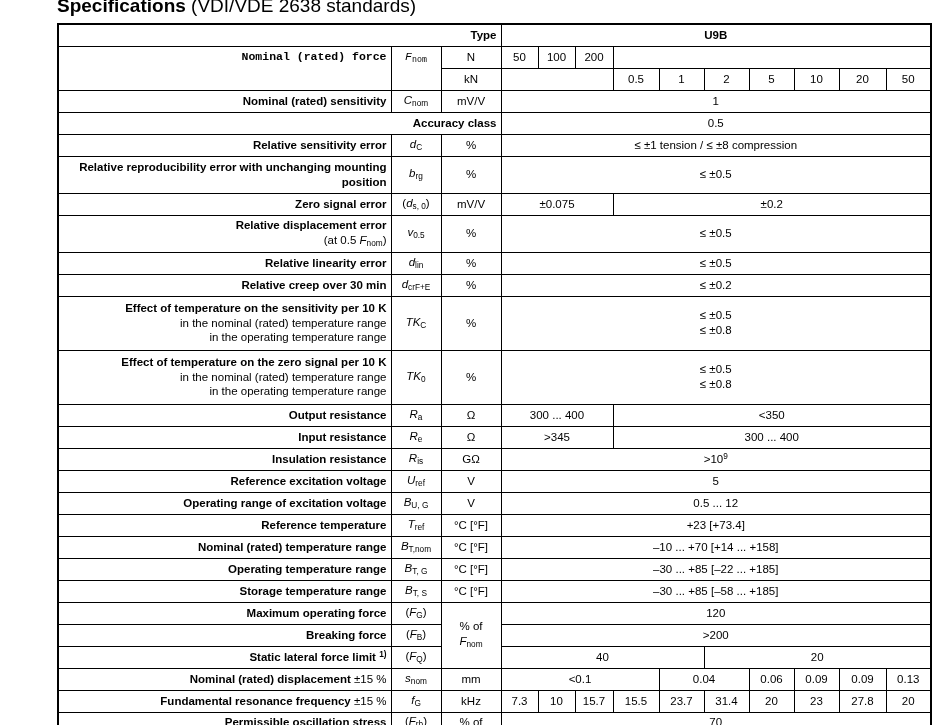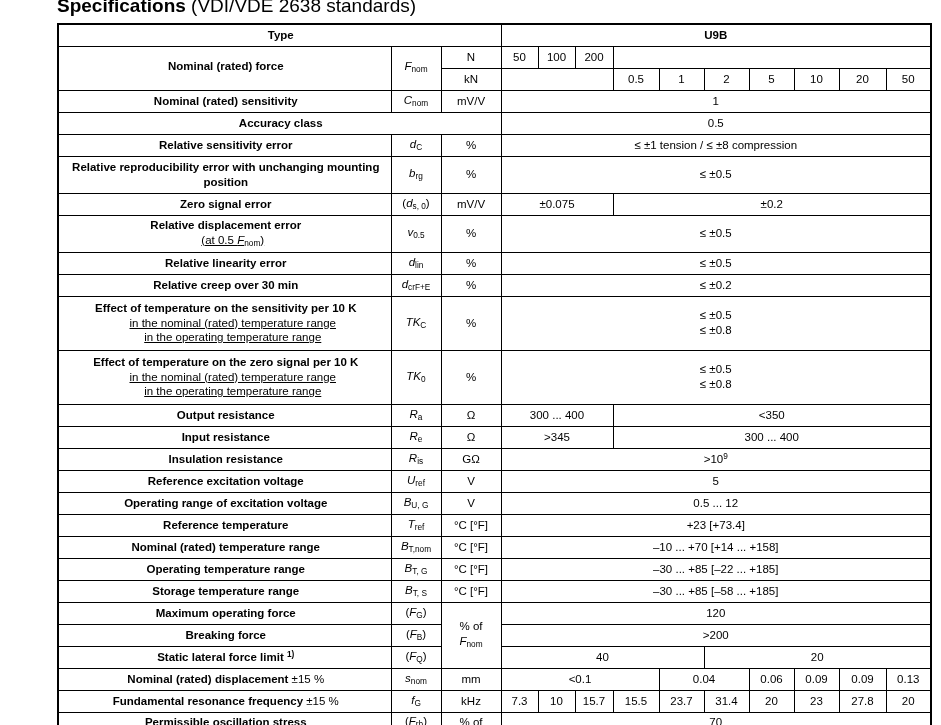--- a/index.html
+++ b/index.html
@@ -13,25 +13,25 @@
     position:absolute;left:57px;top:23px;
     border-collapse:collapse;table-layout:fixed;
     border:2px solid #000;
   }
   td{
     border:1px solid #000;
     font-size:11.5px;line-height:1.28;
     text-align:center;vertical-align:middle;
     padding:1px 2px;overflow:hidden;
   }
-  td.label{text-align:center;padding-left:6px;padding-right:4px;}
-  td.vtop{vertical-align:top;padding-top:12px;}
+  td.label{text-align:right;padding-left:6px;padding-right:4px;}
+  td.vtop{vertical-align:top;padding-top:3px;font-family:Liberation Mono, monospace;}
   .b{font-weight:bold;}
   .ln{white-space:normal;}
-  .ln.ind{padding-left:14px;text-decoration:underline;}
+  .ln.ind{padding-left:14px;}
   sub,sup{font-size:0.72em;}
   sub{vertical-align:-0.25em;}
   sup{vertical-align:0.45em;}
   tr.h1{height:22px;}
   tr.h2{height:37px;}
   tr.h3{height:54px;}
 </style>
 </head>
 <body>
 

